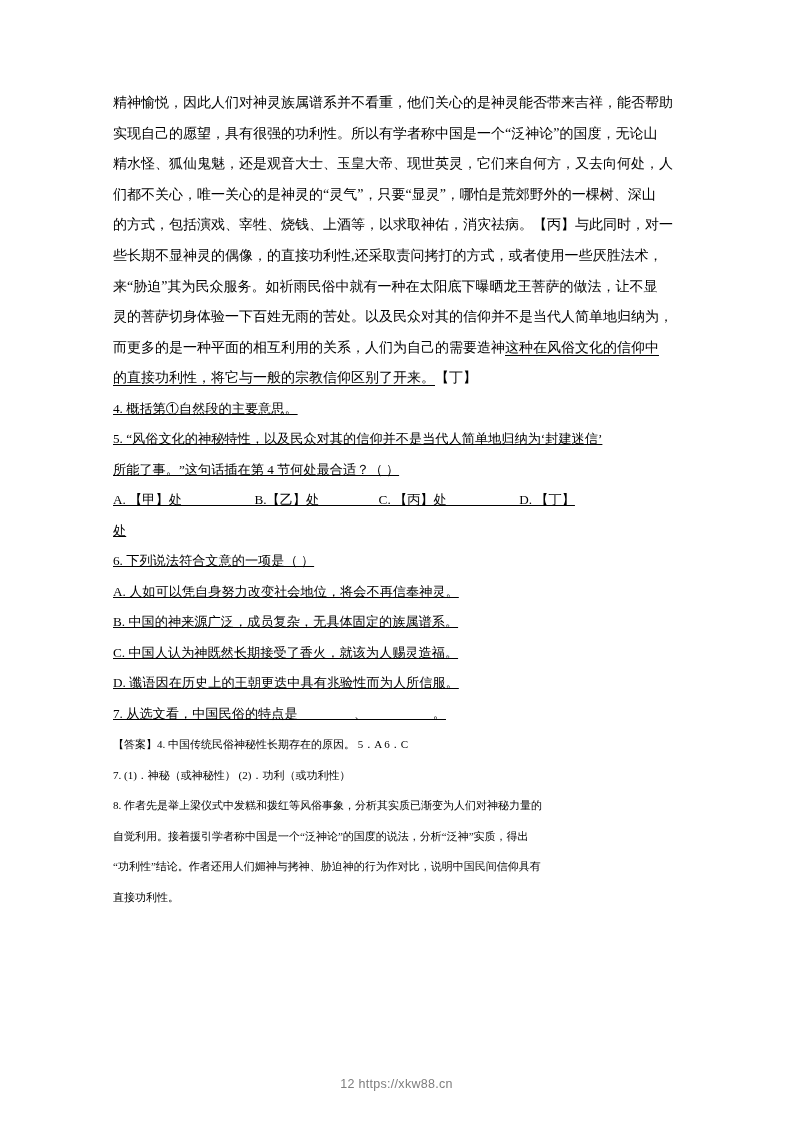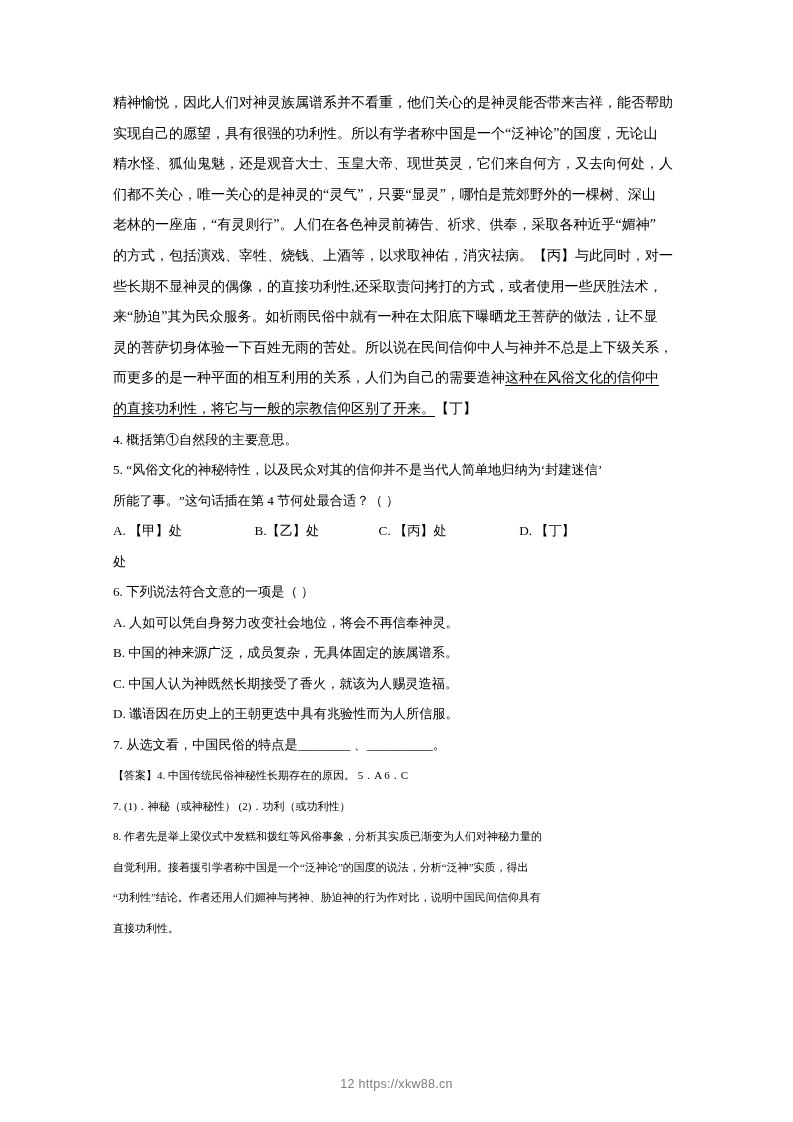--- a/index.html
+++ b/index.html
@@ -40,20 +40,21 @@
     text-indent: 0;
   }
   .underline {
     text-decoration: underline;
     text-underline-offset: 3px;
   }
   .q-line {
     font-size: 13.2px;
     line-height: 30.5px;
     margin-top: 0;
+    text-decoration: underline;
   }
   .opt-row {
     font-size: 13.2px;
     line-height: 30.5px;
     display: block;
     white-space: pre;
   }
   .sec-title {
     font-size: 13.6px;
     line-height: 30.5px;
@@ -79,25 +80,24 @@
 </head>
 <body>
 
 <div class="page">
   <div class="content">
 
     <p class="body-para">精神愉悦，因此人们对神灵族属谱系并不看重，他们关心的是神灵能否带来吉祥，能否帮助</p>
     <p class="body-para">实现自己的愿望，具有很强的功利性。所以有学者称中国是一个“泛神论”的国度，无论山</p>
     <p class="body-para">精水怪、狐仙鬼魅，还是观音大士、玉皇大帝、现世英灵，它们来自何方，又去向何处，人</p>
     <p class="body-para">们都不关心，唯一关心的是神灵的“灵气”，只要“显灵”，哪怕是荒郊野外的一棵树、深山</p>
-    <p class="body-para">老林的一座庙，“有灵则行”。人们在各色神灵前祷告、祈求、供奉，采取各种近乎“媚神”</p>
     <p class="body-para">的方式，包括演戏、宰牲、烧钱、上酒等，以求取神佑，消灾祛病。【丙】与此同时，对一</p>
     <p class="body-para">些长期不显神灵的偶像，的直接功利性,还采取责问拷打的方式，或者使用一些厌胜法术，</p>
     <p class="body-para">来“胁迫”其为民众服务。如祈雨民俗中就有一种在太阳底下曝晒龙王菩萨的做法，让不显</p>
-    <p class="body-para">灵的菩萨切身体验一下百姓无雨的苦处。所以说在民间信仰中人与神并不总是上下级关系，</p>
+    <p class="body-para">灵的菩萨切身体验一下百姓无雨的苦处。以及民众对其的信仰并不是当代人简单地归纳为，</p>
     <p class="body-para"><span>而更多的是一种平面的相互利用的关系，人们为自己的需要造神</span><span class="underline">这种在风俗文化的信仰中</span></p>
     <p class="body-para"><span class="underline">的直接功利性，将它与一般的宗教信仰区别了开来。</span><span>【丁】</span></p>
 
     <p class="q-line">4.  概括第①自然段的主要意思。</p>
     <p class="q-line">5. “风俗文化的神秘特性，以及民众对其的信仰并不是当代人简单地归纳为‘封建迷信’</p>
     <p class="q-line">所能了事。”这句话插在第 4 节何处最合适？（      ）</p>
     <p class="q-line opt-row">A. 【甲】处                      B.【乙】处                  C. 【丙】处                      D. 【丁】</p>
     <p class="q-line">处</p>
 
     <p class="q-line">6.  下列说法符合文意的一项是（      ）</p>

